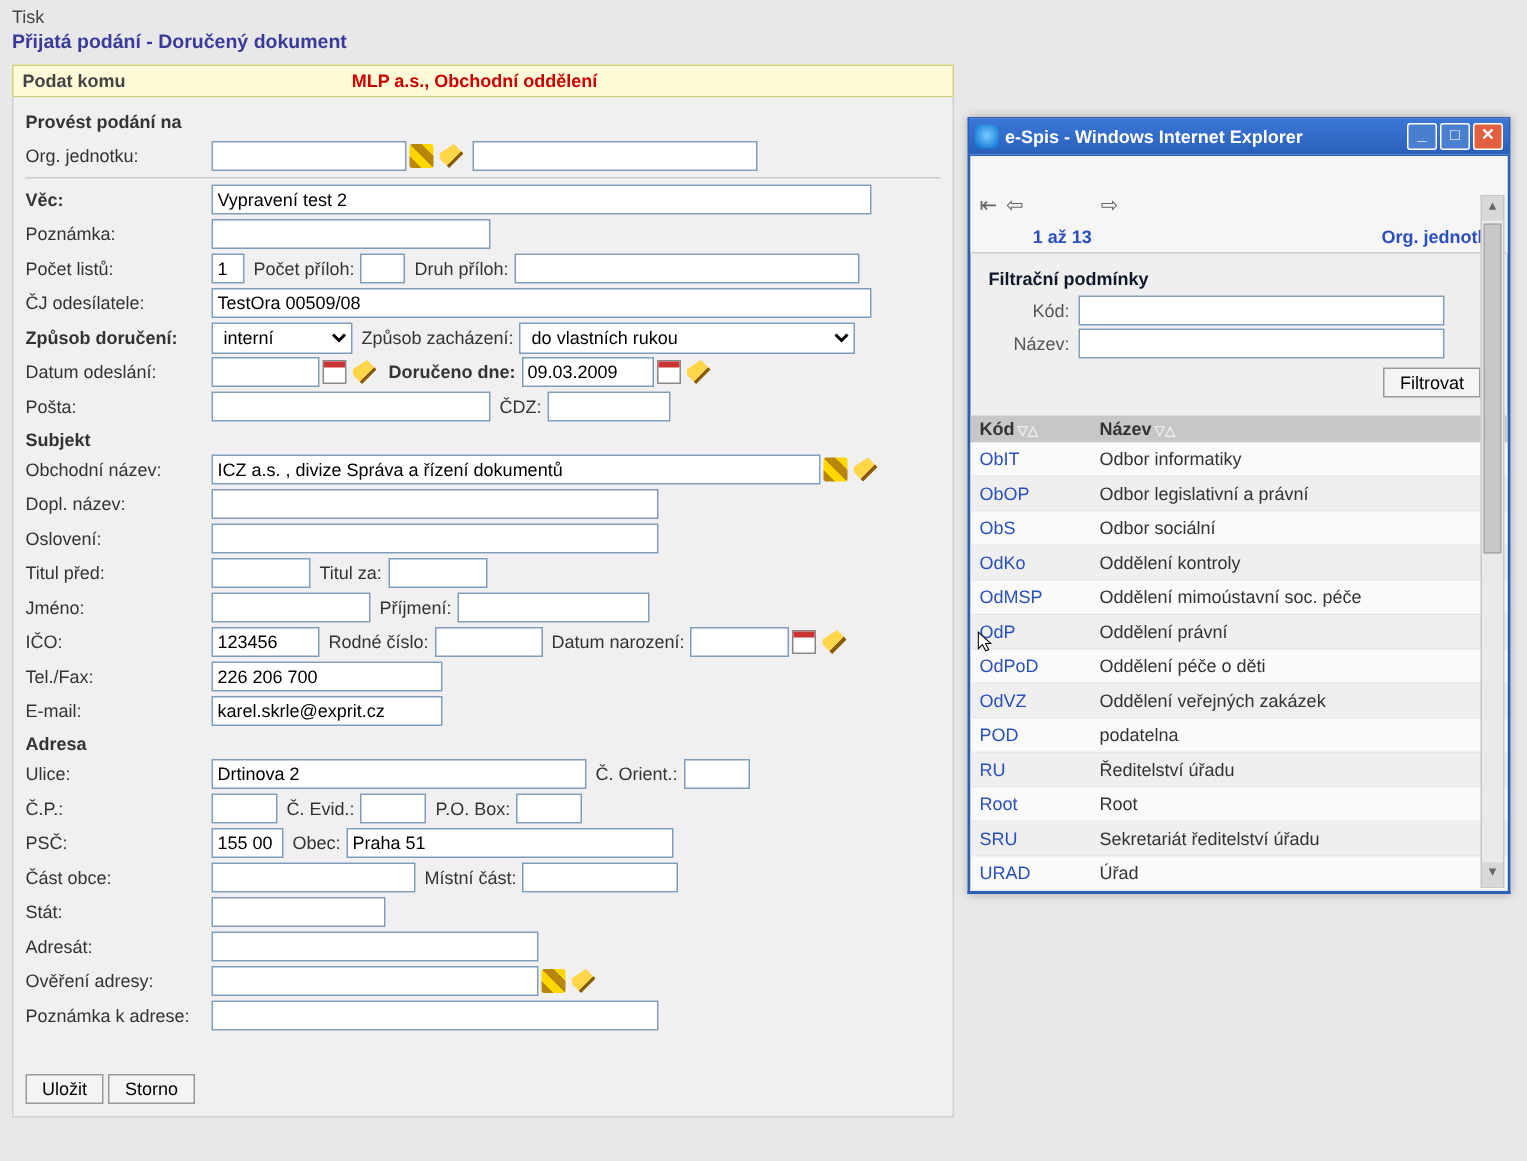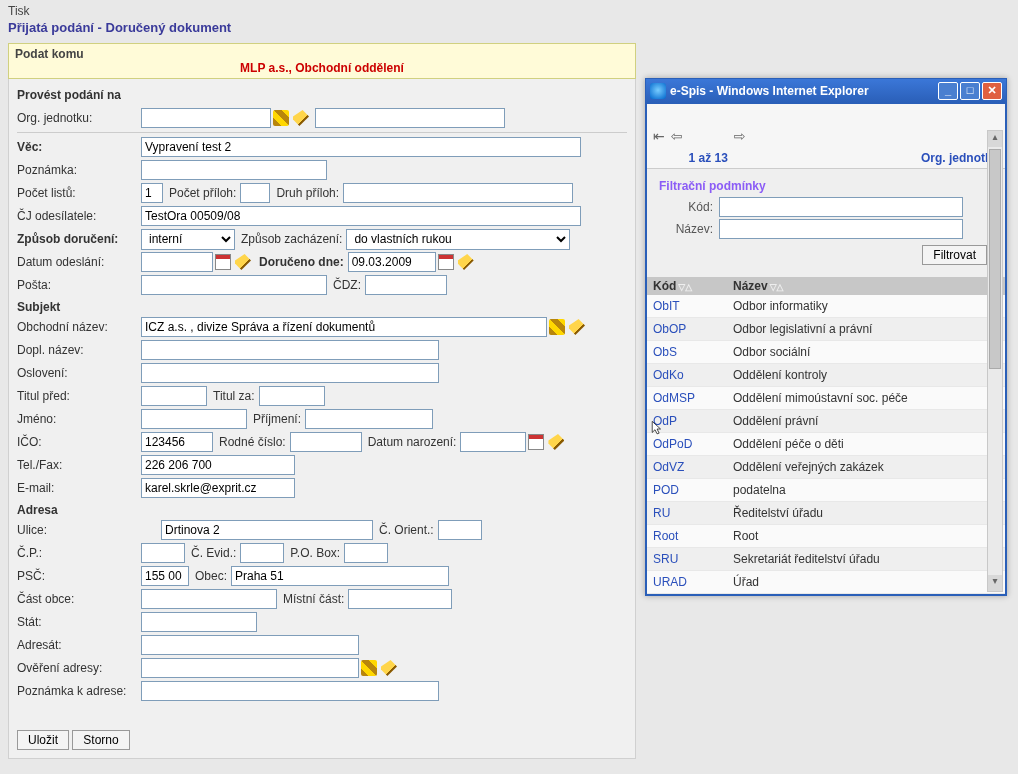--- a/index.html
+++ b/index.html
@@ -14,21 +14,20 @@
   .page { padding: 4px 8px; }
   .title-small { color: #444; }
   .title-main { color: #3a3a9a; font-weight: bold; margin: 2px 0 8px; font-size: 13px; }
   .bar-yellow {
     background: #fffbd8;
     border: 1px solid #d0d080;
     padding: 3px 6px;
     display: flex;
     justify-content: space-between;
     font-weight: bold;
-    flex-direction: column;
   }
   .bar-yellow .right { color: #c00; text-align: center; flex: 1; }
   .bar-yellow .left { color: #444; }
   .form-area {
     background: #f0f0f0;
     border: 1px solid #d0d0d0;
     border-top: none;
     padding: 4px 8px 8px;
     width: 628px;
   }
@@ -92,21 +91,21 @@
   .popup-body { border:2px solid #2a5fb8; border-top:none; background:#efefef; }
   .nav-row {
     background:#f6f6f6;
     padding:3px 6px;
     display:flex; align-items:center; gap:6px;
     border-bottom:1px solid #ccc;
   }
   .nav-arrow { color:#666; cursor:pointer; font-size:14px; }
   .nav-text { color:#2a4fbb; font-weight:bold;margin-top:44px; }
   .filter-box { padding:10px 12px 6px; }
-  .filter-title { font-weight:bold; color:#8b5cf6; margin-bottom:4px; }
+  .filter-title { font-weight:bold; color:#0f172a; margin-bottom:4px; }
   .filter-row { display:flex; align-items:center; margin:2px 0; }
   .filter-row .fl { width:60px; text-align:right; padding-right:6px; color:#555; }
   .filter-btn-row { text-align:right; padding: 4px 6px 6px; }
   .grid-hdr {
     background:#c7c7c7;
     display:flex;
     font-weight:bold;
     color:#333;
     padding:2px 6px;
   }
@@ -243,21 +242,21 @@
         <input type="text" style="width: 154px;" value="226 206 700">
       </div>
       <div class="row">
         <span class="lbl">E-mail:</span>
         <input type="text" style="width: 154px;" value="karel.skrle@exprit.cz">
       </div>
 
       <div class="section-hdr">Adresa</div>
       <div class="row">
         <span class="lbl">Ulice:</span>
-        <input type="text" style="width: 212px; margin-left: 20px;" value="Drtinova 2">
+        <input type="text" style="width: 250px;" value="Drtinova 2">
         <span class="mlabel">Č. Orient.:</span>
         <input type="text" style="width: 44px;">
       </div>
       <div class="row">
         <span class="lbl">Č.P.:</span>
         <input type="text" style="width: 44px;">
         <span class="mlabel">Č. Evid.:</span>
         <input type="text" style="width: 44px;">
         <span class="mlabel">P.O. Box:</span>
         <input type="text" style="width: 44px;">

